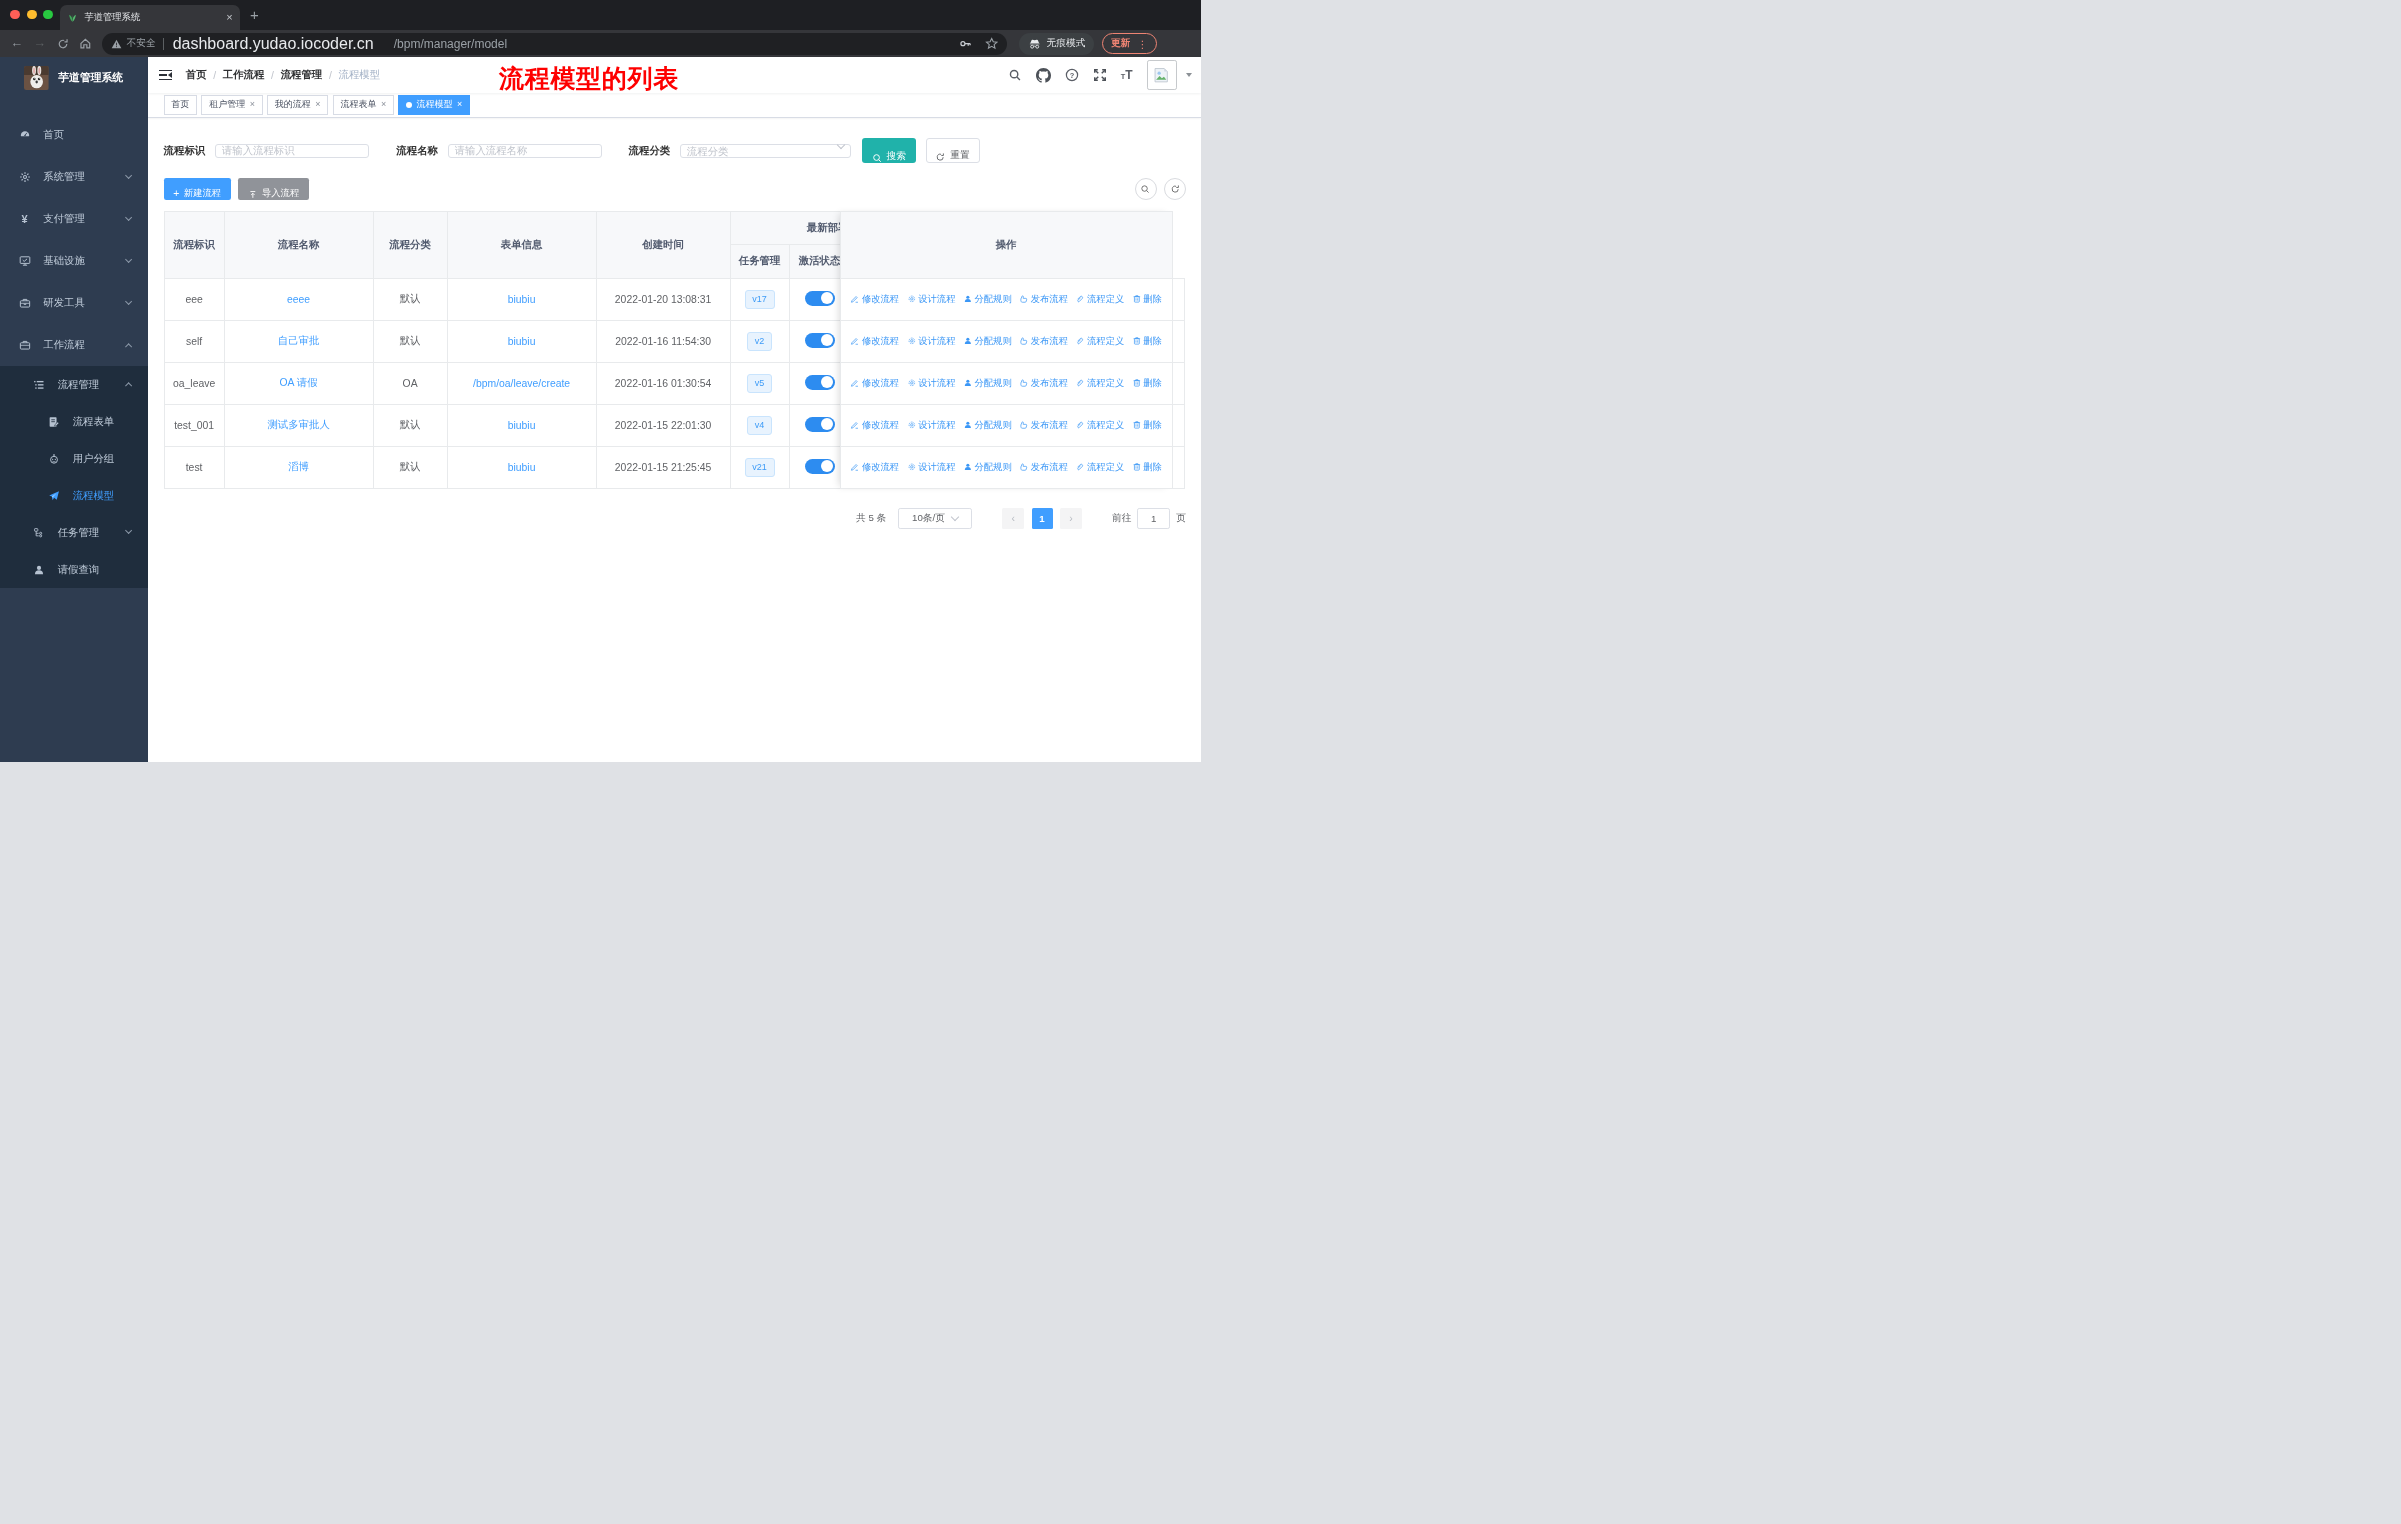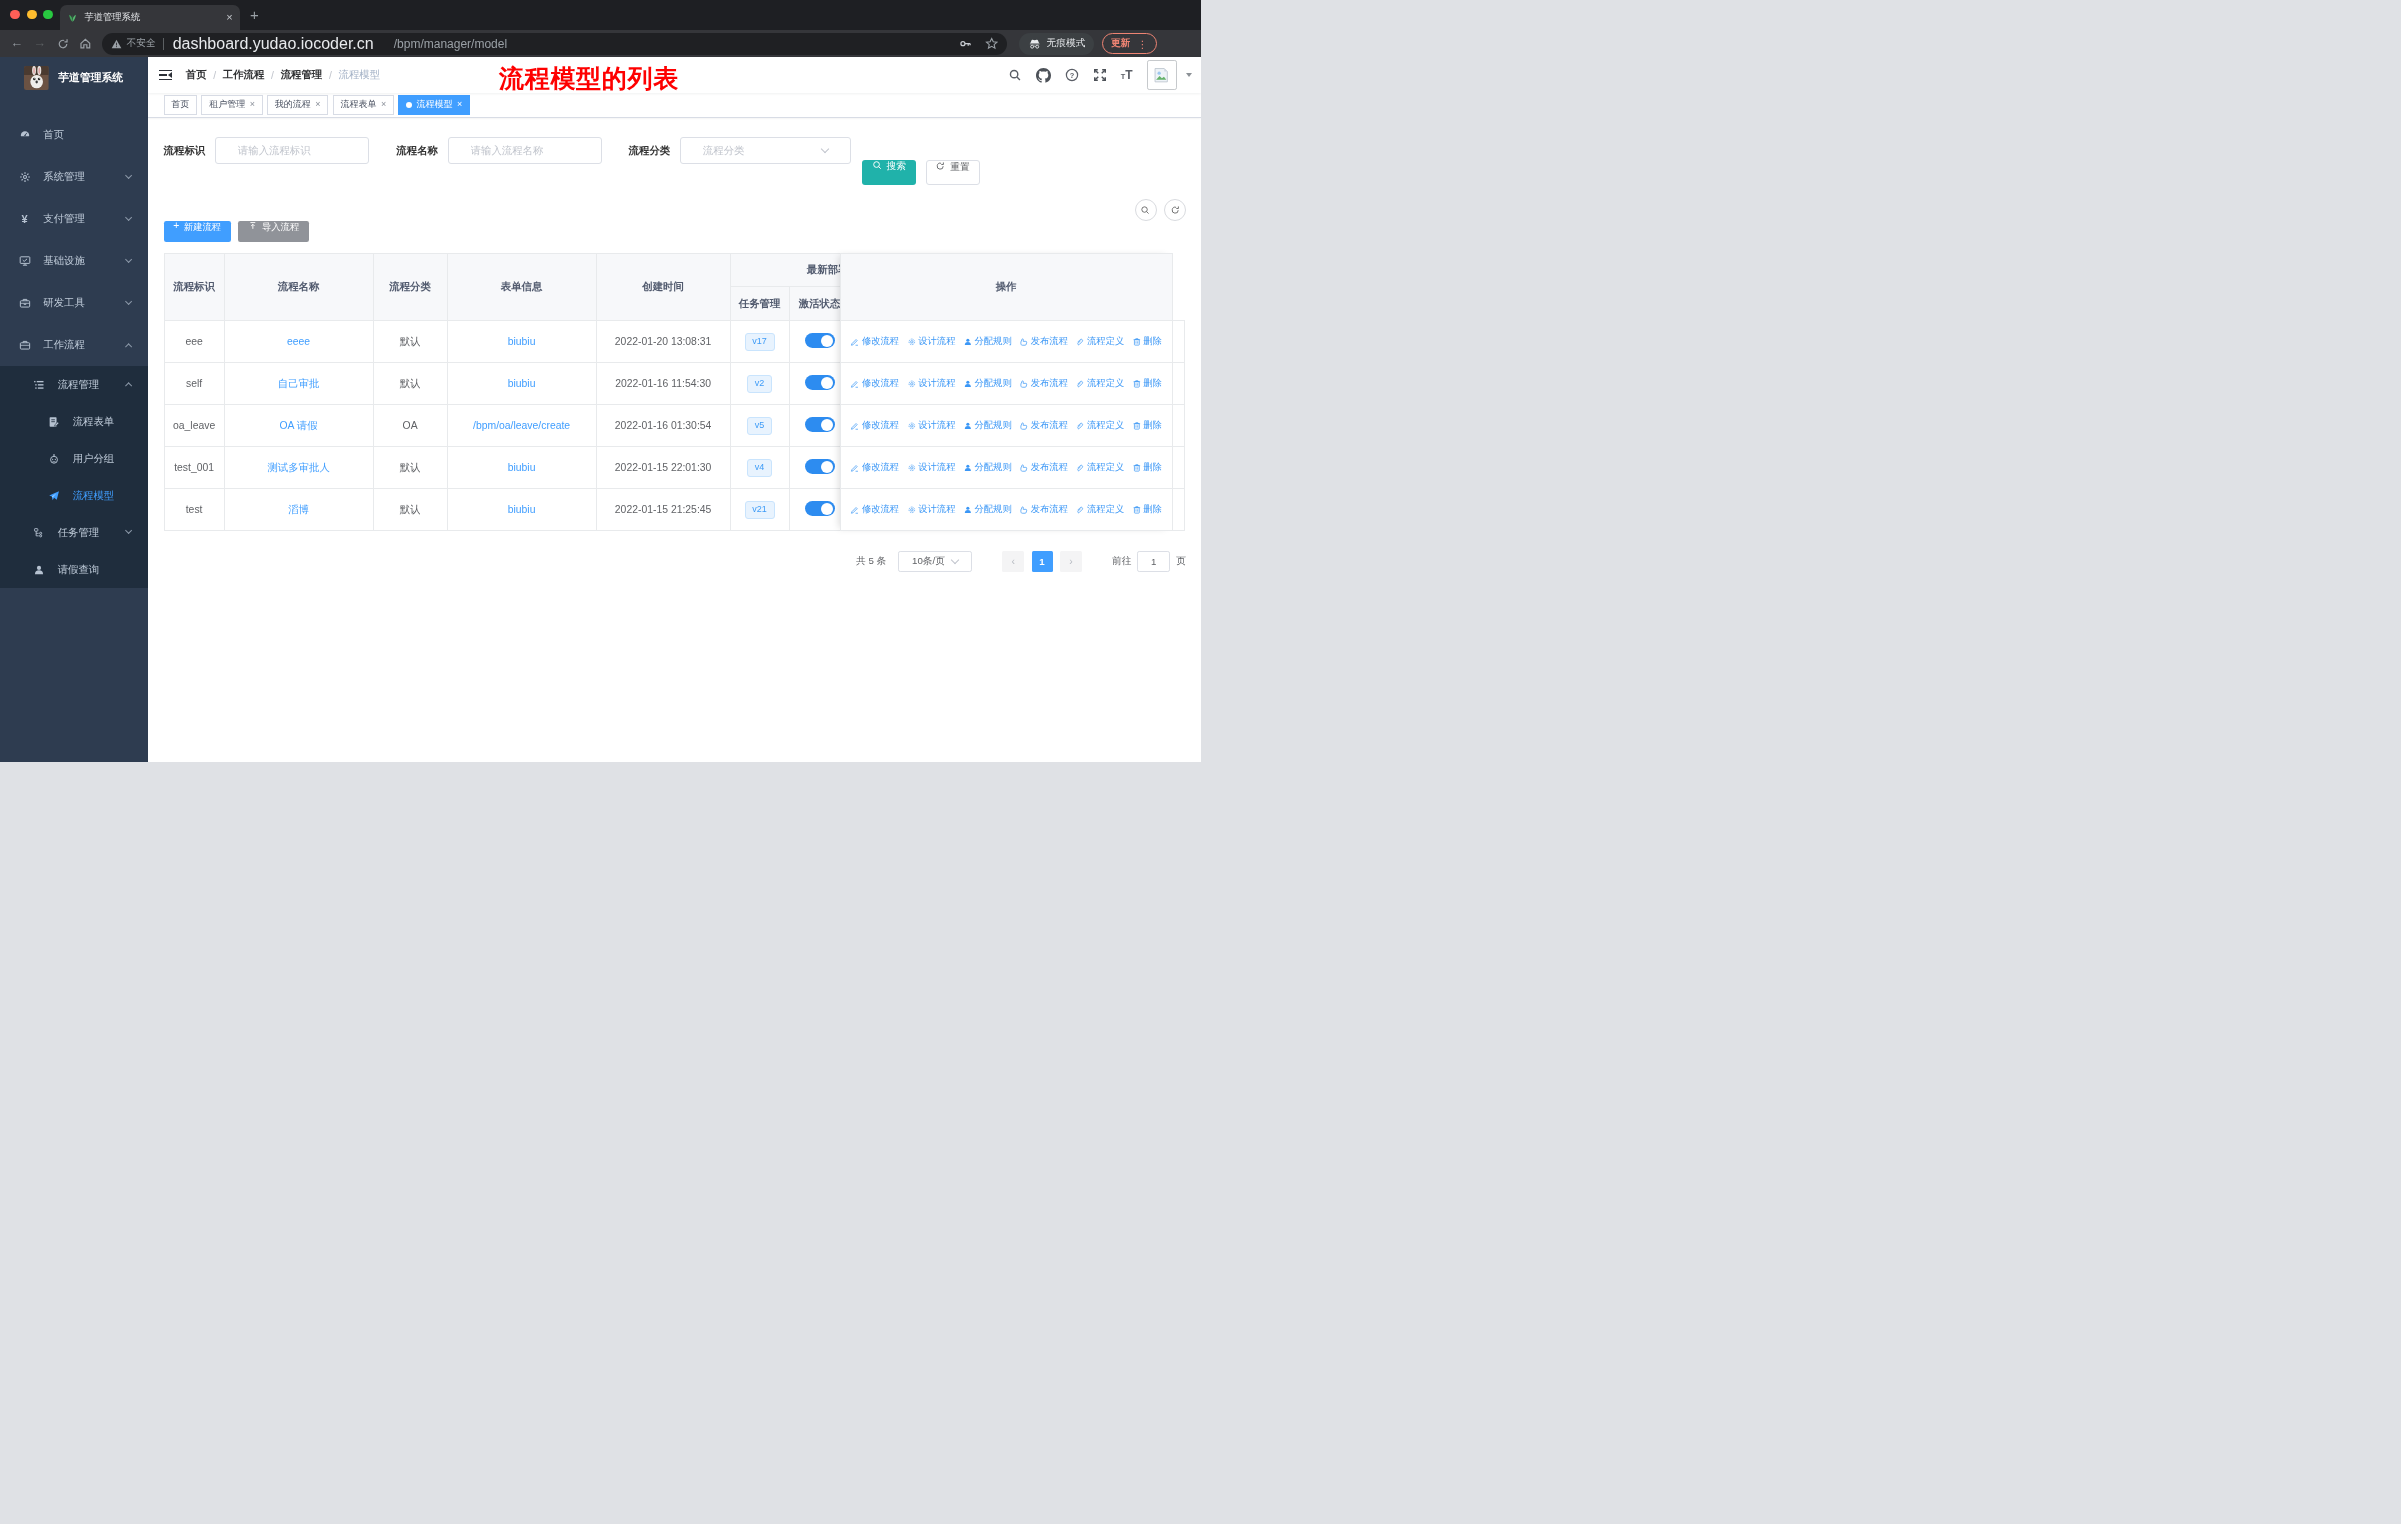--- a/index.html
+++ b/index.html
@@ -92,32 +92,32 @@
   .tag .tclose { font-size:9px; color:#8b909a; line-height:1; }
   .tag.active { background:#409EFF; border-color:#409EFF; color:#fff; }
   .tag.active .dot { display:block; }
   .tag.active .tclose { color:#fff; }
 
   .content { position:relative; }
 
   
   .filter-row { display:flex; align-items:center; margin:19.4px 15px 0 15.6px; height:27px; }
   .f-label { font-size:10.4px; font-weight:bold; color:#333; margin-right:9.7px; white-space:nowrap; }
-  .f-input { height:27px; border:0.7px solid #dcdfe6; border-radius:3px; display:flex; align-items:center;
-             padding:0 22px; color:#c0c4cc; font-size:10.4px; background:#fff; }
+  .f-input { height:14px; border:0.7px solid #dcdfe6; border-radius:3px; display:flex; 
+             padding:0 6px; color:#c0c4cc; font-size:10.4px; background:#fff; }
   .f-input input { border:none; outline:none; width:100%; font-size:10.4px; color:#606266;
                    font-family:inherit; background:transparent; }
   .f-input input::placeholder { color:#c0c4cc; }
   .w1 { width:154px; margin-right:27.5px; }
   .w2 { width:154px; margin-right:27px; }
   .wsel { width:171px; justify-content:space-between; margin-right:11px; }
   .sel-chev { width:6px; height:6px; border-right:1.1px solid #c0c4cc; border-bottom:1.1px solid #c0c4cc;
               transform:rotate(45deg); margin-top:-3px; }
-  .btn { display:inline-flex; align-items:flex-start; justify-content:center; gap:4.5px; border-radius:3px;
-         font-size:9.7px; cursor:pointer; white-space:nowrap;margin-top:43px; }
+  .btn { display:inline-flex; align-items:flex-end; justify-content:center; gap:4.5px; border-radius:3px;
+         font-size:9.7px; cursor:pointer; white-space:nowrap; }
   .btn-search { width:54px; height:25px; background:#20b2aa; color:#fff; border:none; }
   .btn-reset { width:54px; height:25px; background:#fff; color:#606266; border:0.7px solid #dcdfe6; margin-left:9.7px; }
 
   
   .tool-row { display:flex; align-items:center; margin:13.4px 15px 0 15.6px; }
   .btn-create { height:21.6px; padding:0 9.7px; background:#409EFF; color:#fff; border:none; font-size:9.3px; border-radius:2.2px; }
   .btn-import { height:21.6px; padding:0 9.7px; background:#909399; color:#fff; border:none; font-size:9.3px; border-radius:2.2px; margin-left:7.4px; }
   .circle-btns { margin-left:auto; display:flex; gap:7.4px; }
   .cbtn { width:22px; height:22px; border-radius:50%; border:0.7px solid #d9dbdf; background:#fff;
           display:flex; align-items:center; justify-content:center; color:#666; }

